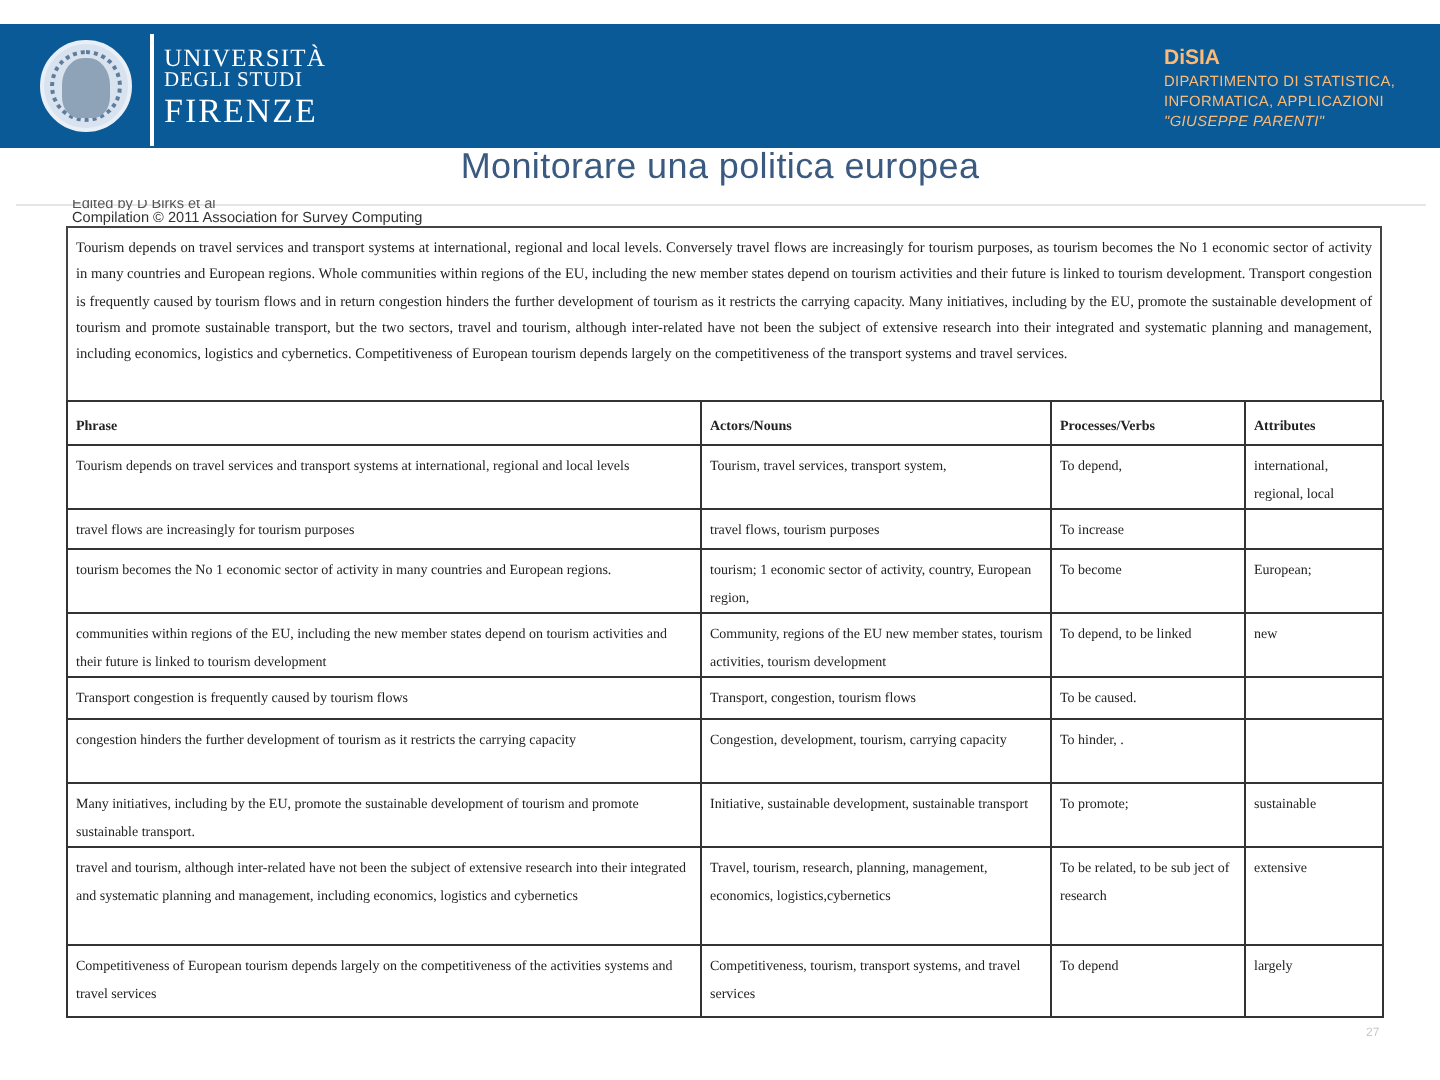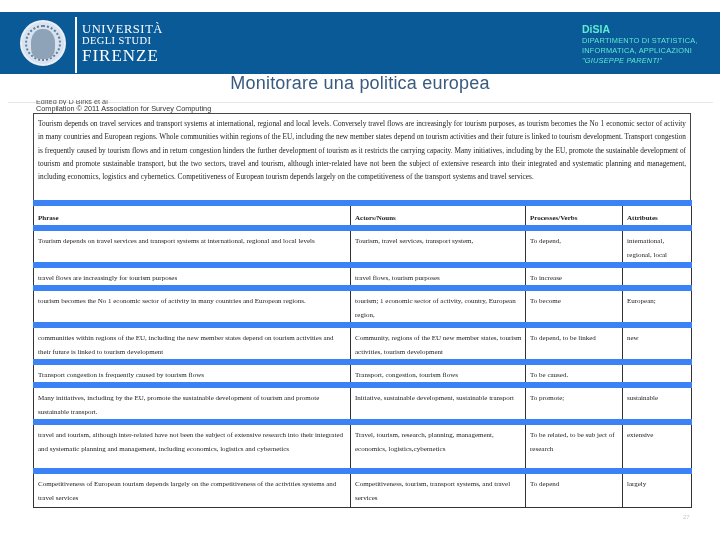--- a/index.html
+++ b/index.html
@@ -29,21 +29,21 @@
   }
   .uni-name {
     position: absolute; left: 82px; top: 11px; color: #ffffff;
     font-family: "Liberation Serif", serif; line-height: 12px;
   }
   .uni-name .l1 { font-size: 12.5px; letter-spacing: 0.6px; display: block; }
   .uni-name .l2 { font-size: 10.5px; letter-spacing: 0.4px; display: block; }
   .uni-name .l3 { font-size: 17px; letter-spacing: 1px; display: block; line-height: 18px; }
 
   .dept {
-    position: absolute; left: 582px; top: 11px; color: #5eead4;
+    position: absolute; left: 582px; top: 11px; color: #fdba74;
     font-family: "Liberation Sans", sans-serif; line-height: 10px;
   }
   .dept .acr { font-size: 10.5px; font-weight: bold; display: block; line-height: 13px; }
   .dept .ln { font-size: 7.4px; display: block; letter-spacing: 0.2px; }
   .dept .ln.it { font-style: italic; }
 
   .page-title {
     position: absolute; left: 0; top: 73px; width: 720px; text-align: center;
     font-family: "Liberation Sans", sans-serif; font-size: 18px; color: #3a5a7f;
     letter-spacing: 0.2px;
@@ -68,21 +68,21 @@
 
   table.analysis {
     position: absolute; left: 33px; top: 200px; width: 658px;
     border-collapse: collapse; table-layout: fixed;
     font-size: 7px; color: #222;
   }
   table.analysis td, table.analysis th {
     border: 1px solid #333; vertical-align: top; text-align: left;
     padding: 3px 3px 0 4px; line-height: 14px; font-weight: normal;
   }
-  table.analysis tr { border-top: 6px solid #3b82f6; }
+  table.analysis tr { border-top: 1px solid #3b82f6; }
   table.analysis th { font-weight: bold; height: 22px; padding-top: 5px; }
   td.phrase { text-align: justify; }
   td.actors { text-align: justify; }
 
   .page-number {
     position: absolute; left: 683px; top: 514px;
     font-family: "Liberation Sans", sans-serif; font-size: 6px; color: #c8c8c8;
   }
 </style>
 </head>
@@ -156,20 +156,26 @@
       <td class="actors">Community, regions of the EU new member states, tourism activities, tourism development</td>
       <td>To depend, to be linked</td>
       <td>new</td>
     </tr>
     <tr style="height:21px">
       <td class="phrase">Transport congestion is frequently caused by tourism flows</td>
       <td class="actors">Transport, congestion, tourism flows</td>
       <td>To be caused.</td>
       <td></td>
     </tr>
+    <tr style="height:32px">
+      <td class="phrase">congestion hinders the further development of tourism as it restricts the carrying capacity</td>
+      <td class="actors">Congestion, development, tourism, carrying capacity</td>
+      <td>To hinder, .</td>
+      <td></td>
+    </tr>
     <tr style="height:30px">
       <td class="phrase">Many initiatives, including by the EU, promote the sustainable development of tourism and promote sustainable transport.</td>
       <td class="actors">Initiative, sustainable development, sustainable transport</td>
       <td>To promote;</td>
       <td>sustainable</td>
     </tr>
     <tr style="height:49px">
       <td class="phrase">travel and tourism, although inter-related have not been the subject of extensive research into their integrated and systematic planning and management, including economics, logistics and cybernetics</td>
       <td class="actors">Travel, tourism, research, planning, management, economics, logistics,cybernetics</td>
       <td>To be related, to be sub ject of research</td>

